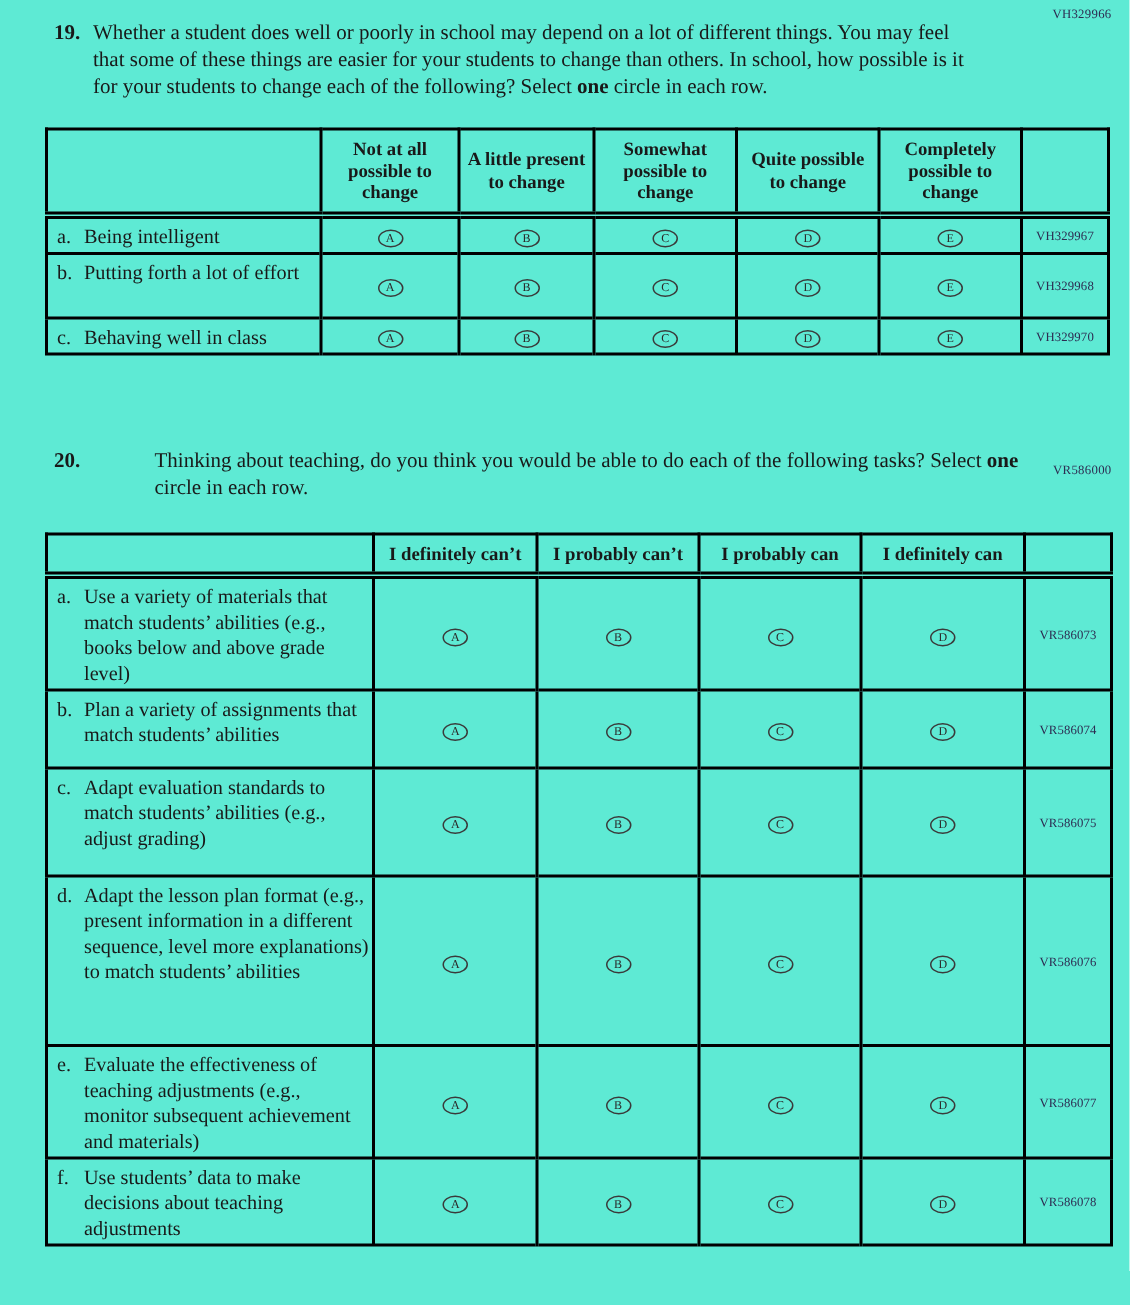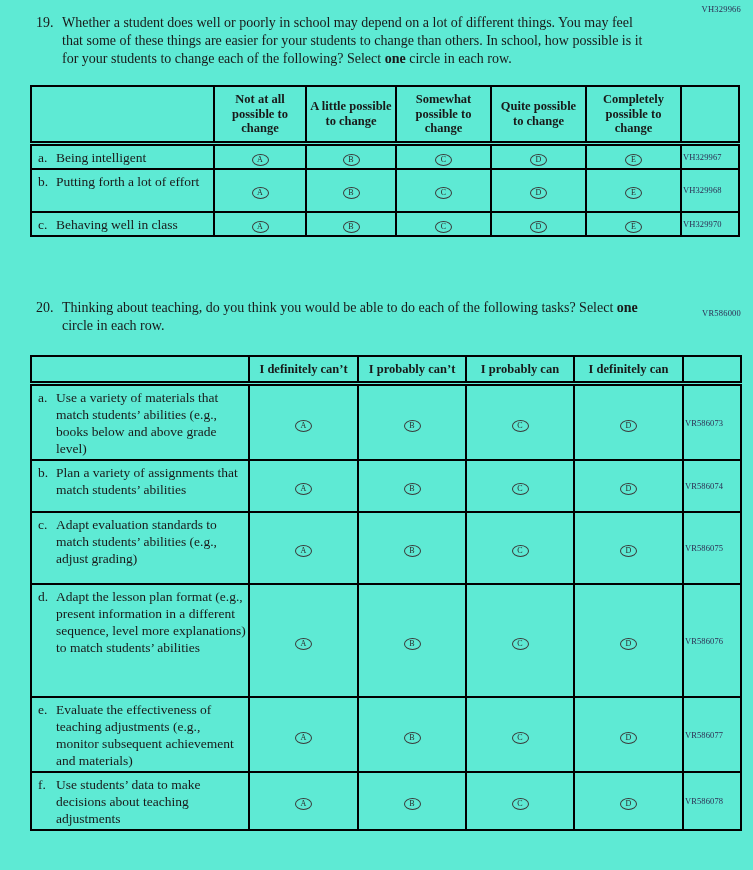--- a/index.html
+++ b/index.html
@@ -20,25 +20,25 @@
     color:#2d2d52;
   }
   .qcode.q19 { top:4px; }
   .qcode.q20 { top:308px;text-align:center; }
 
   .question {
     display:flex;
     margin-left:36px;
   }
   .question.q19 { padding-top:14px; }
-  .question.q20 { margin-top:62px; }
+  .question.q20 { margin-top:62px;gap:41px; }
   .qnum {
     flex:none;
     width:26px;
-    font-weight:normal;
+    font-weight:bold;
     font-size:14px;
     line-height:18px;
   }
   .qtext {
     width:592px;
     font-size:14px;
     line-height:18px;
   }
 
   table {
@@ -78,21 +78,21 @@
     width:17px; height:12px;
     border:1px solid #3a3a3a;
     border-radius:50%;
     font-size:8px;
     line-height:1;
     color:#2b2b2b;
     cursor:pointer;
   }
   td.codecell {
     vertical-align:middle;
-    text-align:left;
+    text-align:center;
     font-size:8.5px;
     letter-spacing:0.1px;
     color:#2d2d52;
     padding:0 1px;
   }
 
   
   .t1 .col-lab { width:183px; }
   .t1 .col-o1 { width:92px; } .t1 .col-o2 { width:90px; }
   .t1 .col-o3 { width:95px; } .t1 .col-o4 { width:95px; } .t1 .col-o5 { width:95px; }
@@ -135,21 +135,21 @@
         <col class="col-o2">
         <col class="col-o3">
         <col class="col-o4">
         <col class="col-o5">
         <col class="col-code">
     </colgroup>
     <thead>
       <tr>
         <th></th>
         <th>Not at all possible to change</th>
-        <th>A little possible to change</th>
+        <th>A little present to change</th>
         <th>Somewhat possible to change</th>
         <th>Quite possible to change</th>
         <th>Completely possible to change</th>
         <th></th>
       </tr>
     </thead>
     <tbody>
       <tr class="body-row r0">
         <td class="lab">
             <span class="labwrap">

